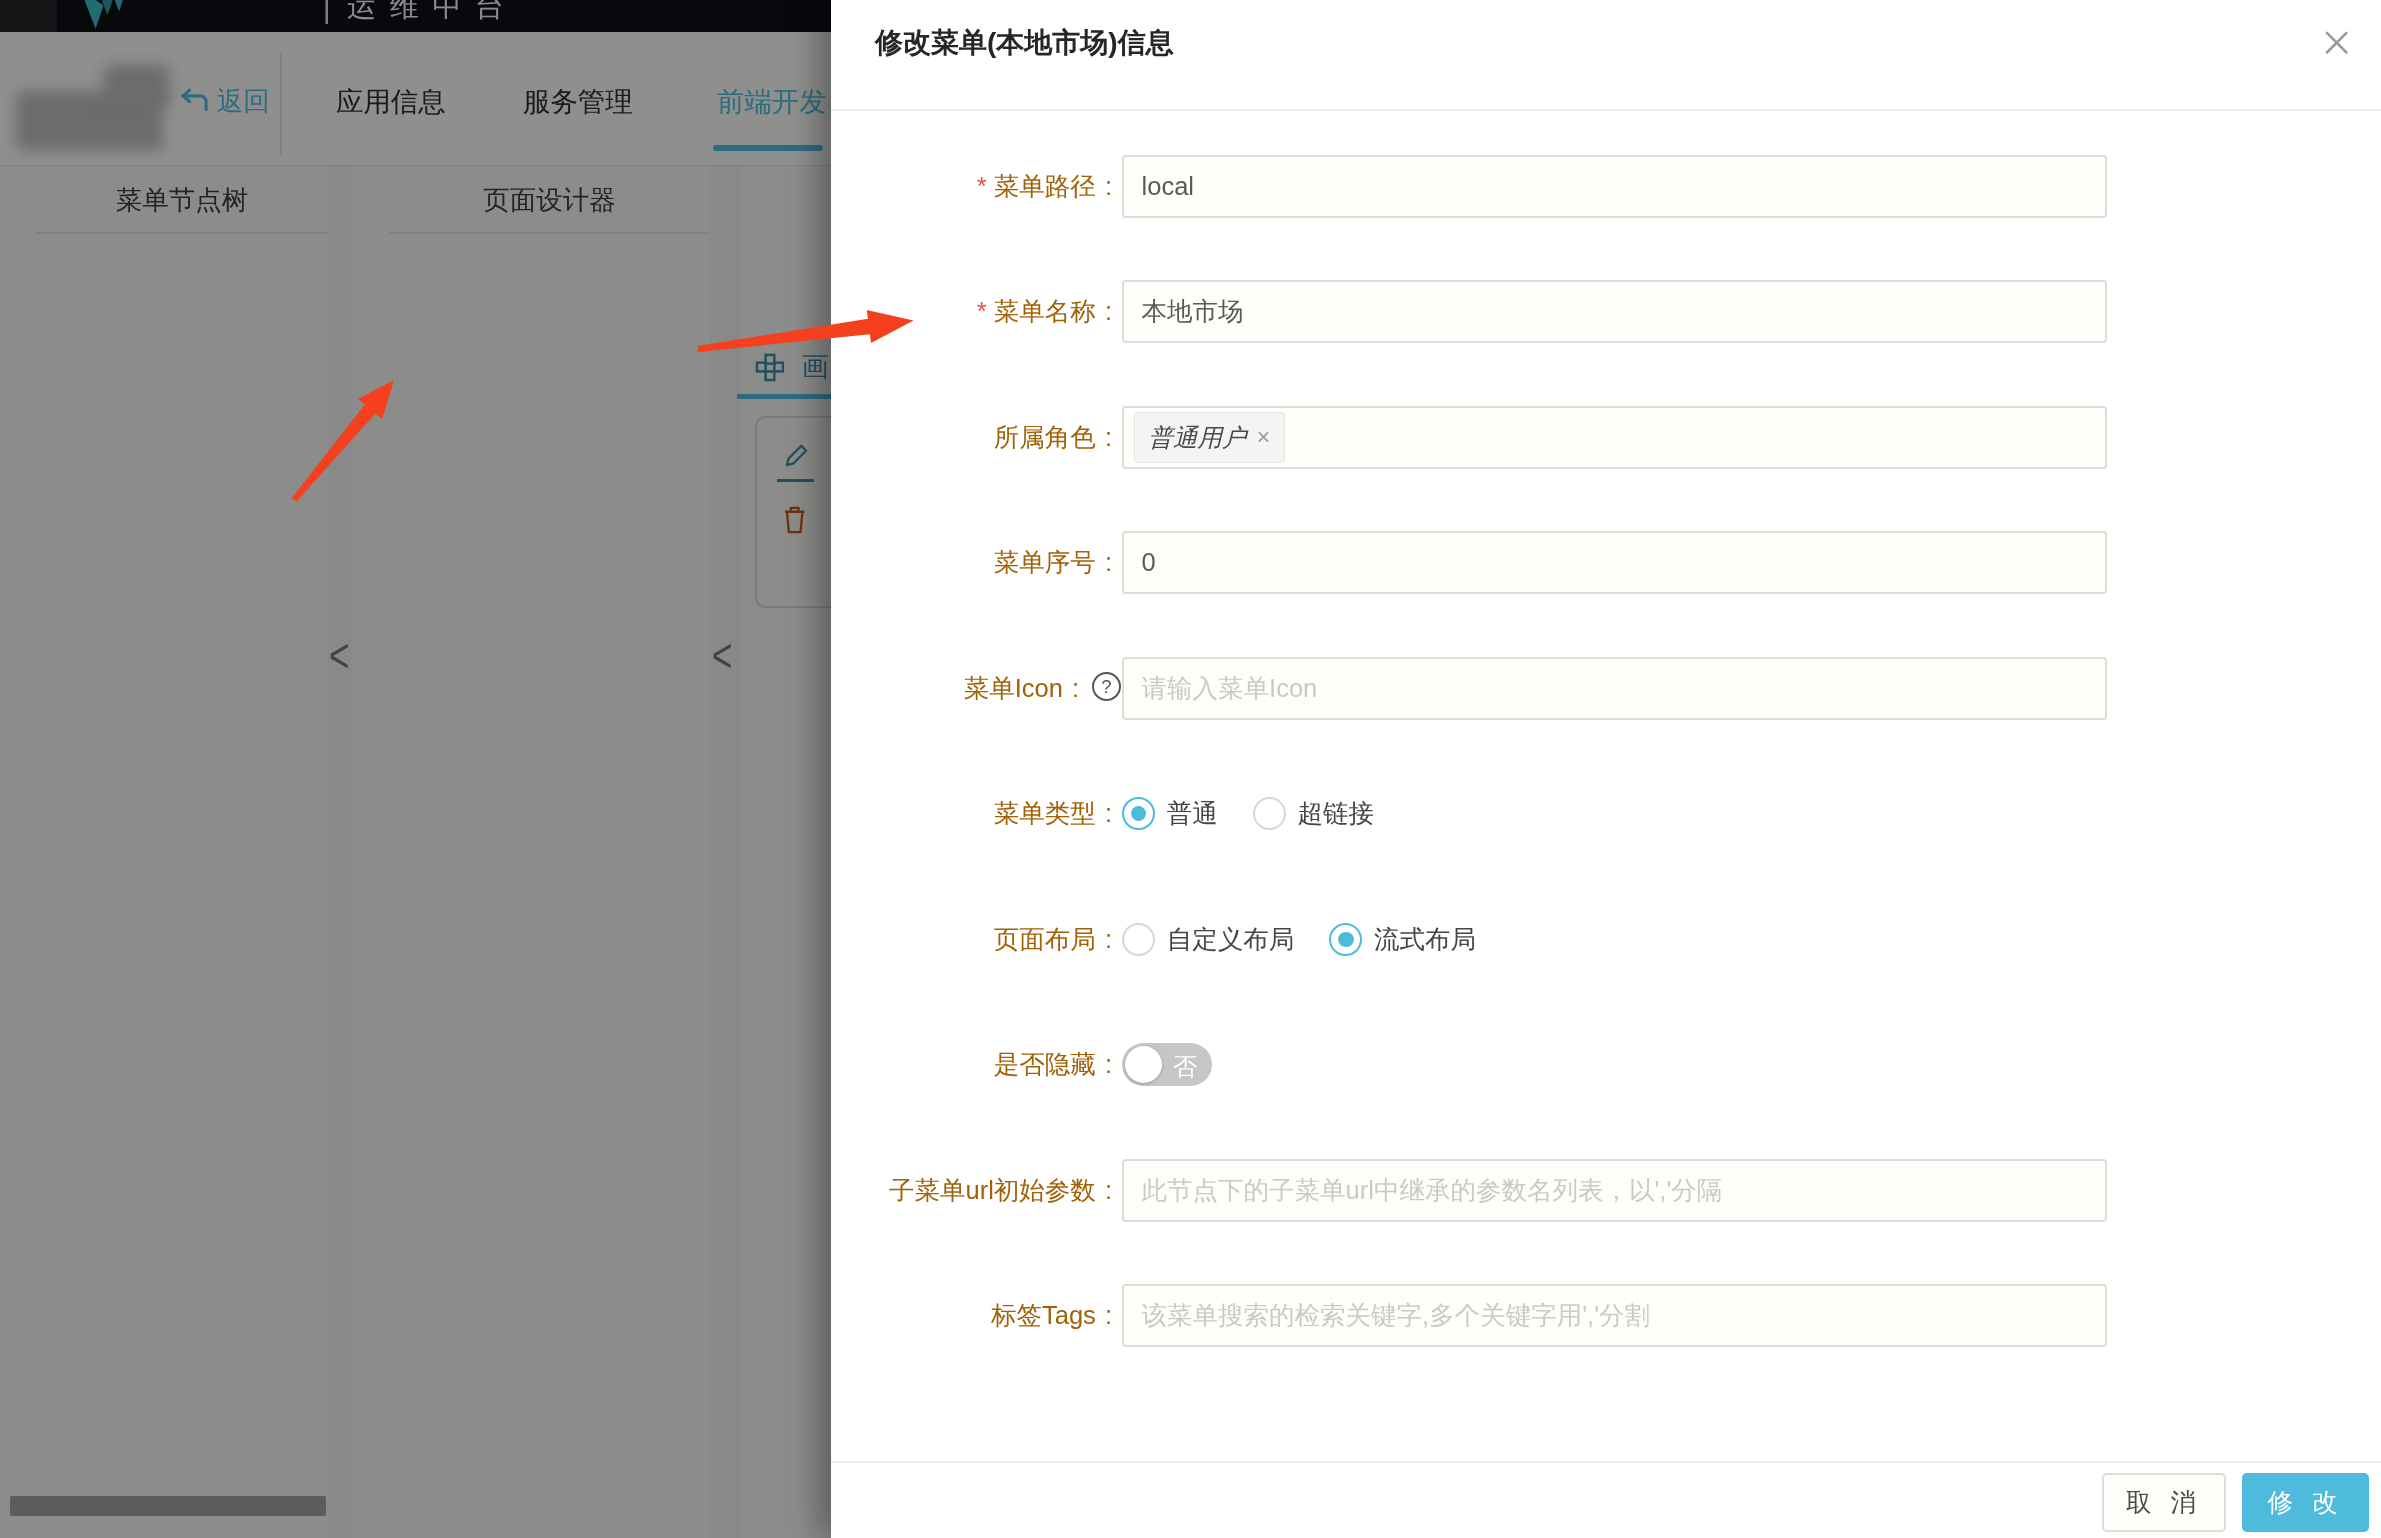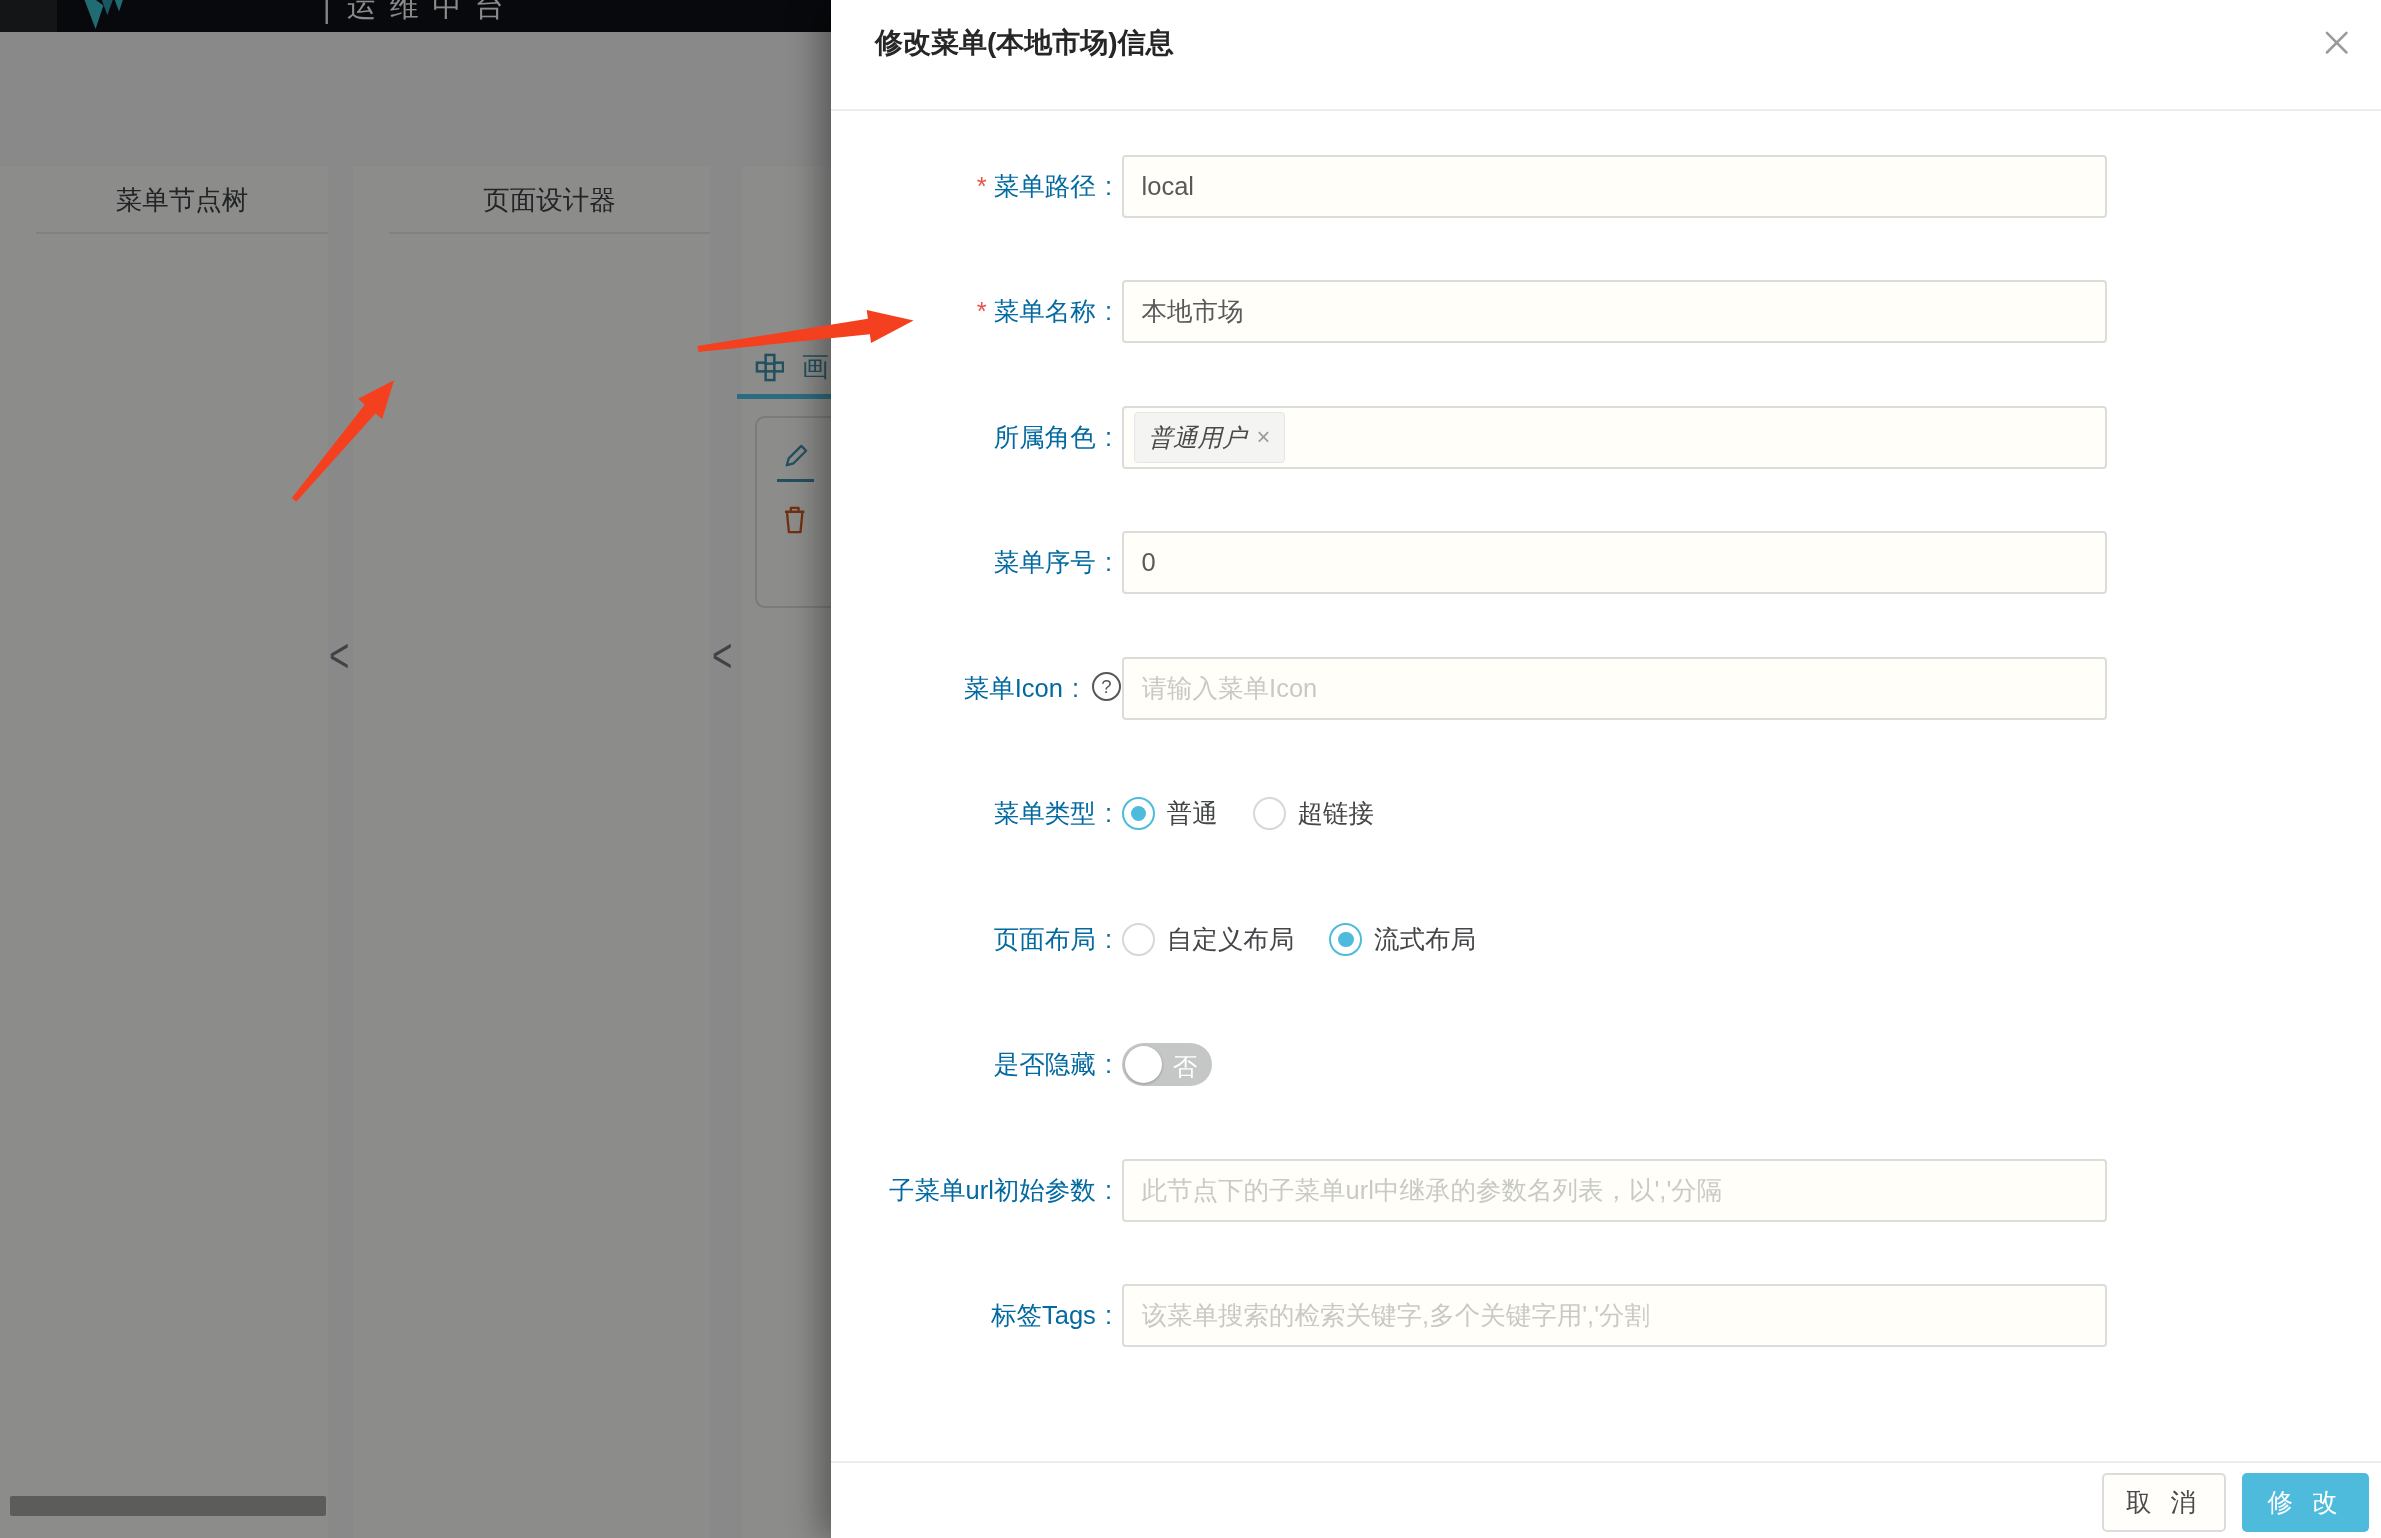--- a/index.html
+++ b/index.html
@@ -57,21 +57,21 @@
 
   
   .mask { position:absolute; left:0; top:0; width:831px; height:1539px; background:rgba(0,0,0,0.42); z-index:40; }
 
   
   .modal { position:absolute; left:831px; top:0; width:1551px; height:1539px; background:#ffffff; z-index:50; box-shadow:-11.8px 0 31px rgba(0,0,0,0.35); }
   .modal-header { position:absolute; left:0; top:0; width:1551px; height:111px; border-bottom:2px solid #ececec; }
   .modal-title { position:absolute; left:44px; top:23.5px; font-size:28px; font-weight:600; color:#262626; }
   .modal-close { position:absolute; right:27.4px; top:25.5px; width:35px; height:35px; cursor:pointer; display:flex; align-items:center; justify-content:center; }
 
-  .f-label { position:absolute; left:0px; width:281px; text-align:right; line-height:63px; font-size:25.5px; color:#0369a1; white-space:nowrap; }
+  .f-label { position:absolute; left:0px; width:281px; text-align:right; line-height:63px; font-size:25.5px; color:#a16207; white-space:nowrap; }
   .f-label::after { content:" :"; margin-left:2px; }
   .f-label.required::before { content:"* "; color:#e5534b; font-size:25.5px; }
   .f-input { position:absolute; left:291px; width:985px; height:63px; border:2px solid #dcdcda; border-radius:3.9px; background:#fffef8; font-size:25.5px; color:#595959; padding:0 17.6px; font-family:"Liberation Sans","DejaVu Sans",sans-serif; outline:none; }
   .f-input::placeholder { color:#c9c9c6; }
   .f-box { position:absolute; left:291px; width:985px; height:63px; border:2px solid #dcdcda; border-radius:3.9px; background:#fffef8; display:flex; align-items:center; padding-left:9.8px; }
   .role-tag { display:inline-flex; align-items:center; gap:9.8px; background:#f4f4f2; border:1px solid #e5e5e3; border-radius:3.9px; padding:7.8px 13.7px; font-size:24.5px; color:#4a4a4a; }
   .role-tag .tag-x { color:#9b9b9b; font-size:23.5px; cursor:pointer; }
 
   .radio-group { position:absolute; left:291px; height:63px; display:flex; align-items:center; gap:35px; }
   .radio-opt { display:flex; align-items:center; gap:11.8px; cursor:pointer; }
@@ -101,20 +101,36 @@
     <div class="topbar-leftblock"></div>
     <svg class="topbar-logo" width="51" height="45" viewBox="0 0 52 46">
       <polygon points="6,2 22,44 30,20" fill="#39b9c6"></polygon>
       <polygon points="24,2 34,30 44,2" fill="#2f97a6"></polygon>
       <polygon points="40,10 46,26 52,8" fill="#39b9c6"></polygon>
     </svg>
     <span class="topbar-sep">|</span>
     <span class="topbar-brand">运维中台</span>
   </div>
 
+  <div class="appbar">
+    <div class="blur-block blur-a"></div>
+    <div class="blur-block blur-b"></div>
+    <div class="back-link">
+      <svg width="29" height="25.5" viewBox="0 0 30 26">
+        <path d="M10 2 L3 8 L10 14" fill="none" stroke="#4ebbdc" stroke-width="3.2" stroke-linecap="round" stroke-linejoin="round"></path>
+        <path d="M3 8 H21 a6 6 0 0 1 6 6 v8" fill="none" stroke="#4ebbdc" stroke-width="3.2" stroke-linecap="round"></path>
+      </svg>
+      <span>返回</span>
+    </div>
+    <div class="appbar-divider"></div>
+    <span class="tab tab-1">应用信息</span>
+    <span class="tab tab-2">服务管理</span>
+    <span class="tab tab-3">前端开发</span>
+    <div class="tab-underline"></div>
+  </div>
 
   <div class="panel tree-panel">
     <div class="panel-header">菜单节点树</div>
   </div>
 
   <div class="t-row" style="top:230px; padding-left:5.9px;">
     <span class="caret">
         <span class="caret-down"></span>
       </span>
     <span class="t-ico">

